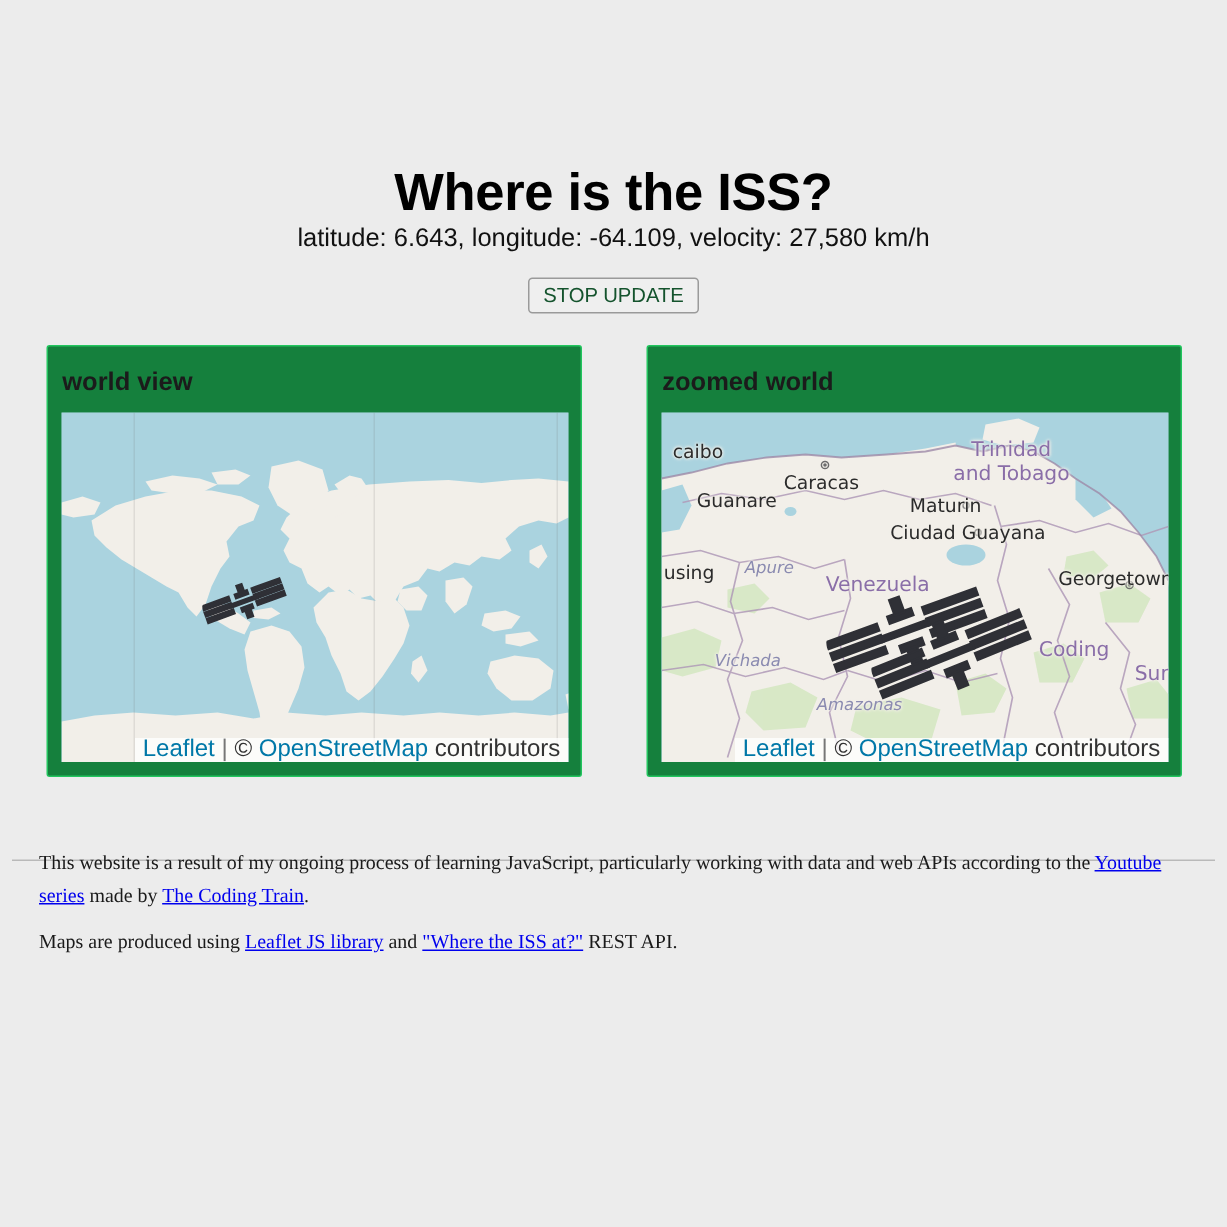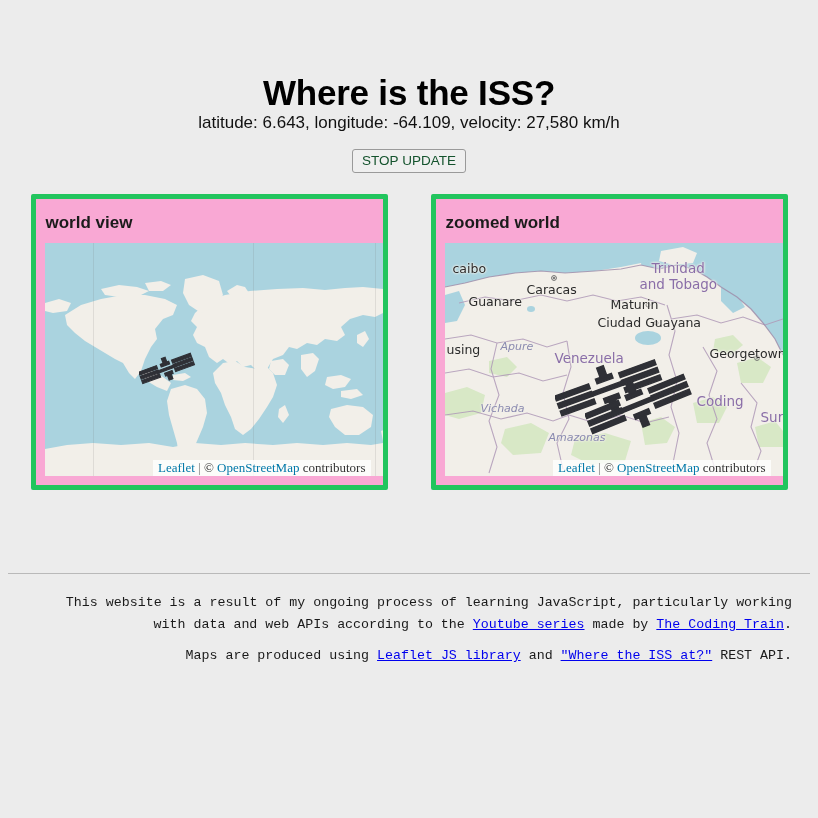--- a/index.html
+++ b/index.html
@@ -17,21 +17,21 @@
 
   .page {
     width: 818px;
     height: 818px;
     position: relative;
     box-sizing: border-box;
   }
 
   
   .header {
-    padding-top: 74px;
+    padding-top: 110px;
     text-align: center;
   }
   .page-title {
     font-size: 35px;
     font-weight: bold;
     line-height: 1.1;
     margin: 0;
     letter-spacing: -0.2px;
     color: #000;
   }
@@ -57,22 +57,22 @@
 
   
   .cards {
     margin-top: 21px;
     display: flex;
     justify-content: center;
     gap: 43px;
   }
   .card {
     width: 357px;
-    background: #f9a8d4;
-    border: 5px solid #22c55e;
+    background: #15803d;
+    border: 1px solid #22c55e;
     border-radius: 2px;
     padding: 9px 9px 9px 9px;
     box-sizing: border-box;
   }
   .card-title {
     font-size: 17px;
     font-weight: bold;
     color: #1b1b1b;
     margin: 5px 0 10px 1px;
     line-height: 20px;
@@ -99,25 +99,25 @@
   .tile-grid span {
     position: absolute;
     top: 0;
     bottom: 0;
     width: 1px;
     background: rgba(120,120,120,0.16);
   }
 
   .attribution {
     position: absolute;
-    right: 12px;
+    right: 0;
     bottom: 0;
     background: rgba(255,255,255,0.78);
-    font-family: Liberation Serif, serif;
-    font-size: 13px;
+    font-family: Liberation Sans, sans-serif;
+    font-size: 16px;
     line-height: 14px;
     padding: 1px 5px 1px 5px;
     color: #333;
     white-space: nowrap;
   }
   .attribution a {
     color: #0078A8;
     text-decoration: none;
   }
   .attr-sep { color: #777; }
@@ -134,25 +134,25 @@
     left: 8px;
     right: 8px;
     top: 573px;
     height: 0;
     border: 0;
     border-top: 1px solid #b9b9b9;
     margin: 0;
   }
   .footer {
     position: absolute;
-    top: 592px;
+    top: 564px;
     left: 0;
     right: 0;
-    text-align: right;
-    font-family: Liberation Mono, monospace;
+    text-align: left;
+    font-family: Liberation Serif, serif;
     font-size: 13.3px;
     line-height: 21.5px;
     color: #1a1a1a;
   }
   .footer p {
     margin: 0;
     padding: 0 26px;
   }
   .footer p + p { margin-top: 10px; }
   .footer a {

